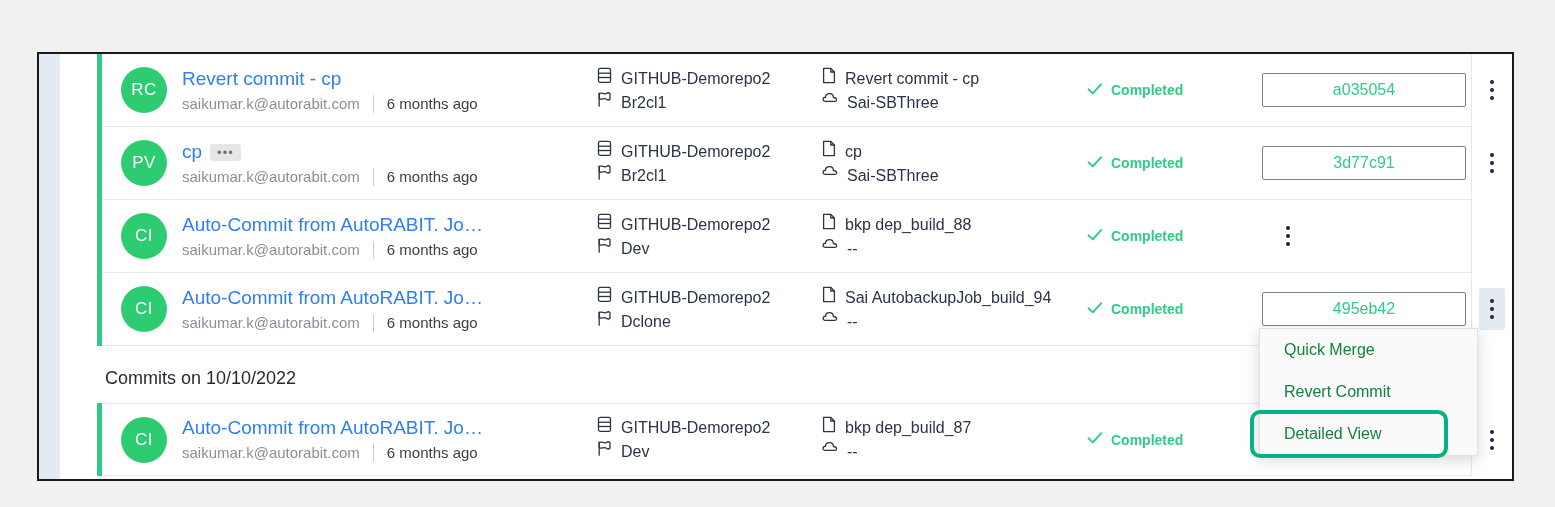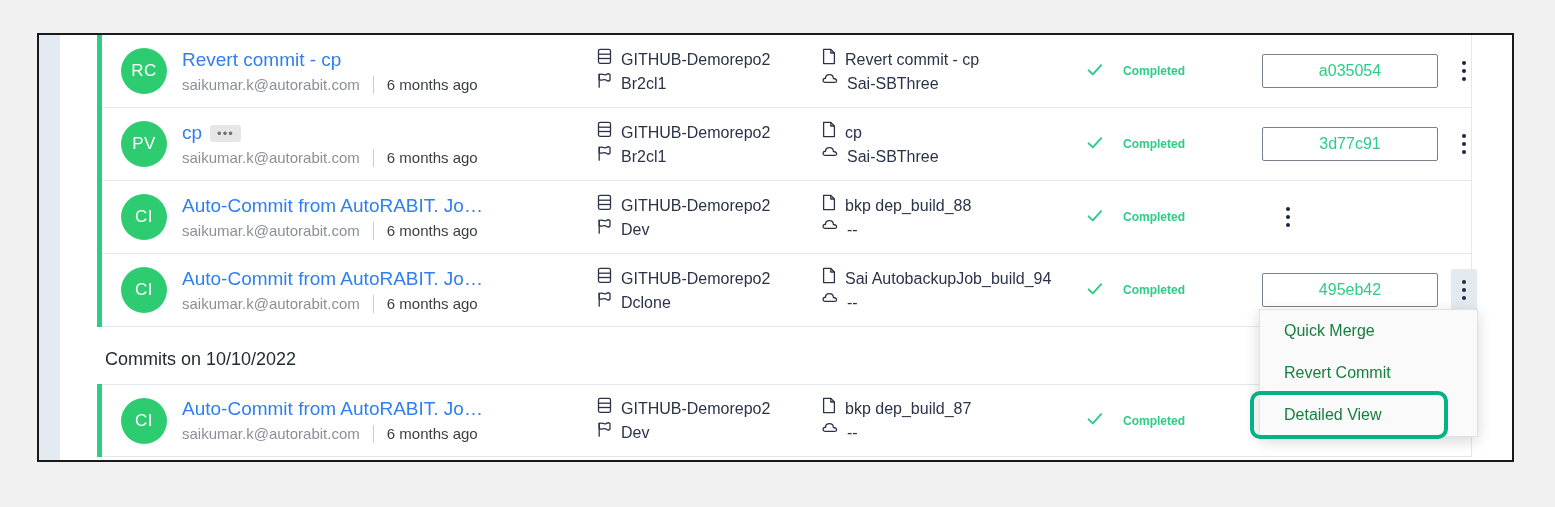--- a/index.html
+++ b/index.html
@@ -6,21 +6,21 @@
   html, body {
     width: 1555px; height: 507px;
     background: #f1f1f1;
     font-family: "Liberation Sans", sans-serif;
     overflow: hidden;
   }
 
   
   .frame {
     position: absolute;
-    left: 37px; top: 33px;
+    left: 37px; top: 52px;
     width: 1477px; height: 429px;
     border: 2px solid #1a1a1a;
     background: #ffffff;
     overflow: hidden;
   }
 
   
   .left-gutter {
     position: absolute;
     left: 0; top: 0; bottom: 0;
@@ -150,31 +150,31 @@
   }
   .icon-line + .icon-line { margin-top: 1px; }
   .icon-line svg { flex: 0 0 auto; display: block; }
 
   
   .col-status {
     flex: 0 0 auto;
     width: 175px;
     display: flex;
     align-items: center;
-    gap: 20px;
+    gap: 8px;
     color: #2ecc86;
-    font-size: 12px;
+    font-size: 14px;
     font-weight: bold;
   }
   .col-status svg { flex: 0 0 auto; }
 
   
   .col-hash {
     flex: 0 0 auto;
-    width: 176px;
+    width: 204px;
   }
   .hash-box {
     border: 1px solid #7b818c;
     border-radius: 2px;
     height: 34px;
     display: flex;
     align-items: center;
     justify-content: center;
     color: #2ecc86;
     font-size: 16px;

